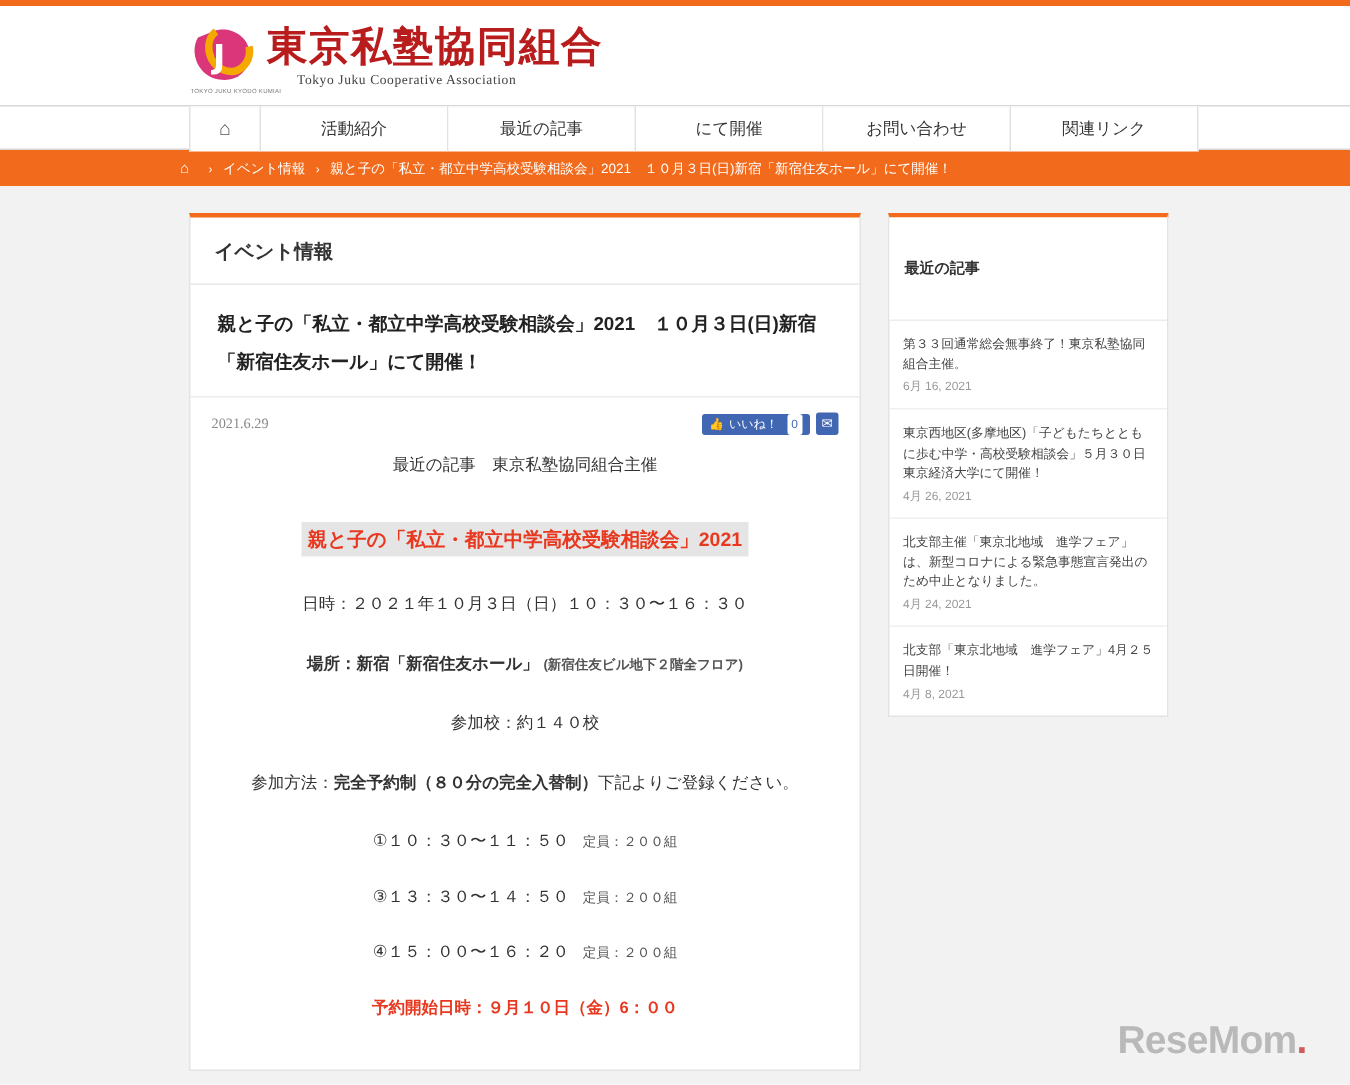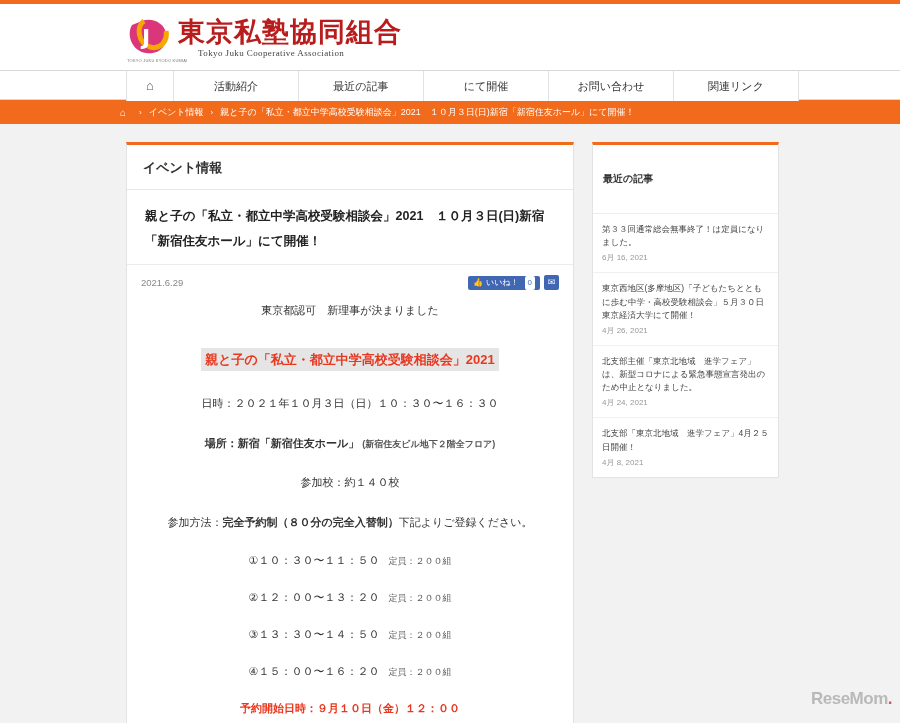--- a/index.html
+++ b/index.html
@@ -159,20 +159,21 @@
   }
   .article-meta {
     display: flex;
     align-items: center;
     justify-content: space-between;
     padding: 10px 14px 6px 14px;
   }
   .article-date {
     font-size: 9.5px;
     color: #888;
+    font-family: Liberation Serif, serif;
   }
   .share-group {
     display: flex;
     align-items: center;
     gap: 4px;
   }
   .fb-like {
     background: #4267b2;
     color: #fff;
     font-size: 8px;
@@ -276,24 +277,24 @@
     line-height: 1.55;
   }
   .side-item-date {
     font-size: 8px;
     color: #999;
     margin-top: 3px;
   }
   
   .watermark {
     position: absolute;
-    right: 8px;
+    right: 29px;
     bottom: 14px;
     font-family: "Liberation Sans", sans-serif;
-    font-size: 17px;
+    font-size: 26px;
     font-weight: bold;
     color: #b9b9b9;
     letter-spacing: -0.5px;
     margin-left: 48px;
   }
   .watermark .dot {
     color: #d15b5b;
   }
 </style>
 </head>
@@ -352,63 +353,59 @@
           <div class="fb-like">
             <span>👍</span>
             <span>いいね！</span>
             <span class="cnt">0</span>
           </div>
           <div class="share-sq">✉</div>
         </div>
       </div>
 
       <div class="article-body">
-        <p class="body-line">東京都認可　新理事が決まりました</p>
+        <p class="body-line">最近の記事　東京私塾協同組合主催</p>
 
         <div class="headline-hl">親と子の「私立・都立中学高校受験相談会」2021</div>
 
         <p class="body-line">日時：２０２１年１０月３日（日）１０：３０〜１６：３０</p>
 
         <p class="body-line">
           <span class="bold">場所：新宿「新宿住友ホール」</span>
           <span class="small">(新宿住友ビル地下２階全フロア)</span>
         </p>
 
         <p class="body-line">参加校：約１４０校</p>
 
         <p class="body-line">
           <span>参加方法：</span><span class="bold">完全予約制（８０分の完全入替制）</span><span>下記よりご登録ください。</span>
         </p>
 
         <p class="slot-line">
           <span>①１０：３０〜１１：５０</span>
-          <span class="cap">定員：２００組</span>
-        </p>
-        <p class="slot-line">
-          <span>②１２：００〜１３：２０</span>
           <span class="cap">定員：２００組</span>
         </p>
         <p class="slot-line">
           <span>③１３：３０〜１４：５０</span>
           <span class="cap">定員：２００組</span>
         </p>
         <p class="slot-line">
           <span>④１５：００〜１６：２０</span>
           <span class="cap">定員：２００組</span>
         </p>
 
-        <p class="red-bold">予約開始日時：９月１０日（金）１２：００</p>
+        <p class="red-bold">予約開始日時：９月１０日（金）6：００</p>
       </div>
     </div>
 
     <div class="side-col">
       <div class="side-head">最近の記事</div>
 
       <div class="side-item">
-        <div class="side-item-title">第３３回通常総会無事終了！は定員になりました。</div>
+        <div class="side-item-title">第３３回通常総会無事終了！東京私塾協同組合主催。</div>
         <div class="side-item-date">6月 16, 2021</div>
       </div>
       <div class="side-item">
         <div class="side-item-title">東京西地区(多摩地区)「子どもたちとともに歩む中学・高校受験相談会」５月３０日東京経済大学にて開催！</div>
         <div class="side-item-date">4月 26, 2021</div>
       </div>
       <div class="side-item">
         <div class="side-item-title">北支部主催「東京北地域　進学フェア」は、新型コロナによる緊急事態宣言発出のため中止となりました。</div>
         <div class="side-item-date">4月 24, 2021</div>
       </div>

